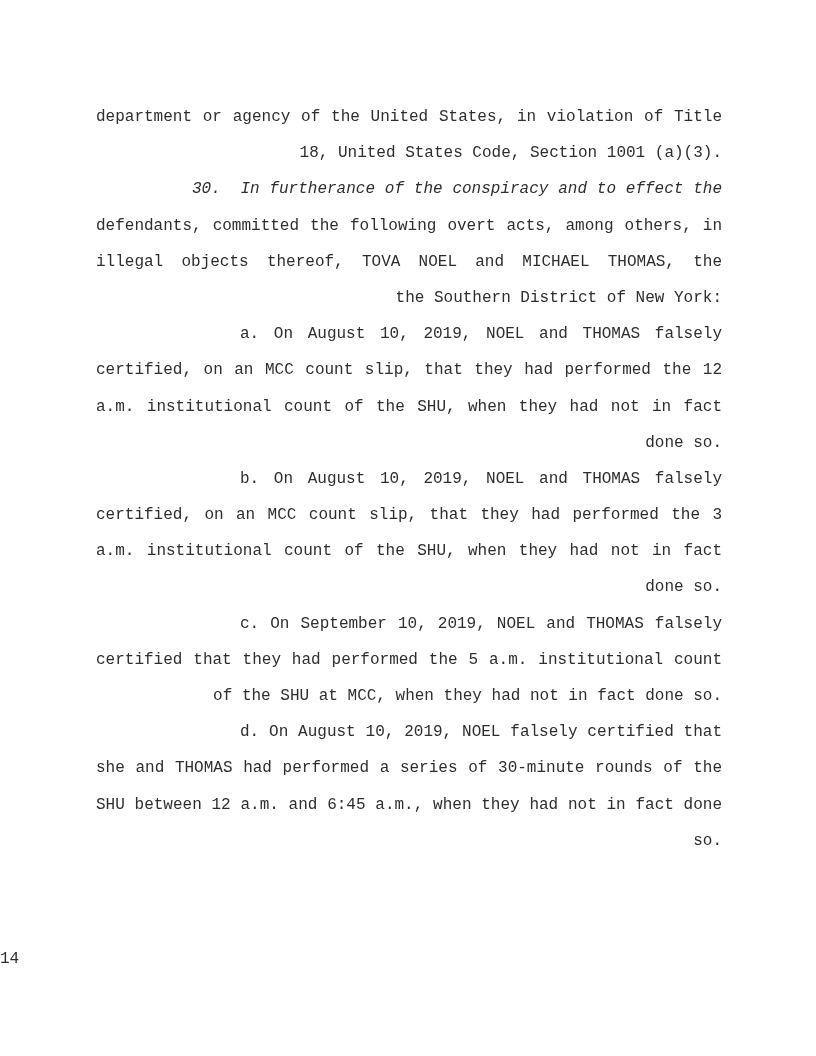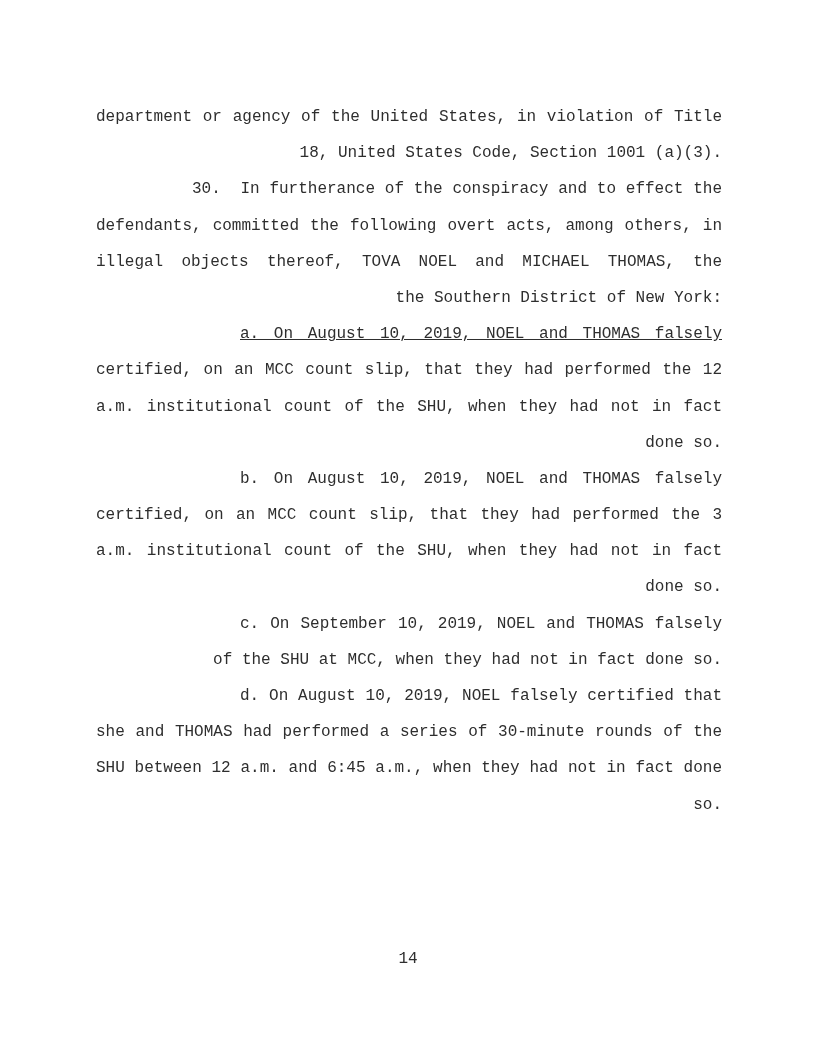--- a/index.html
+++ b/index.html
@@ -37,44 +37,45 @@
     text-align: justify;
     text-align-last: justify;
   }
   .page-number {
     position: absolute;
     left: 0;
     top: 930px;
     width: 816px;
     height: 36.2px;
     line-height: 36.2px;
-    text-align: center;
+    text-align: left;
   }
 </style>
 </head>
 <body>
 
 <div class="page">
   <main class="content">
     <div>
         <div class="line j">department or agency of the United States, in violation of Title</div>
         <div class="line">18, United States Code, Section 1001 (a)(3).</div>
-        <div class="line j" style="padding-left: 96px;">30.  In furtherance of the conspiracy and to effect the</div>
+        <div class="line j" style="padding-left: 96px; font-style: italic;">30.  In furtherance of the conspiracy and to effect the</div>
         <div class="line j">defendants, committed the following overt acts, among others, in</div>
         <div class="line j">illegal objects thereof, TOVA NOEL and MICHAEL THOMAS, the</div>
         <div class="line">the Southern District of New York:</div>
-        <div class="line j" style="padding-left: 144px; text-decoration: underline;">a. On August 10, 2019, NOEL and THOMAS falsely</div>
+        <div class="line j" style="padding-left: 144px;">a. On August 10, 2019, NOEL and THOMAS falsely</div>
         <div class="line j">certified, on an MCC count slip, that they had performed the 12</div>
         <div class="line j">a.m. institutional count of the SHU, when they had not in fact</div>
         <div class="line">done so.</div>
         <div class="line j" style="padding-left: 144px;">b. On August 10, 2019, NOEL and THOMAS falsely</div>
         <div class="line j">certified, on an MCC count slip, that they had performed the 3</div>
         <div class="line j">a.m. institutional count of the SHU, when they had not in fact</div>
         <div class="line">done so.</div>
         <div class="line j" style="padding-left: 144px;">c. On September 10, 2019, NOEL and THOMAS falsely</div>
+        <div class="line j">certified that they had performed the 5 a.m. institutional count</div>
         <div class="line">of the SHU at MCC, when they had not in fact done so.</div>
         <div class="line j" style="padding-left: 144px;">d. On August 10, 2019, NOEL falsely certified that</div>
         <div class="line j">she and THOMAS had performed a series of 30-minute rounds of the</div>
         <div class="line j">SHU between 12 a.m. and 6:45 a.m., when they had not in fact done</div>
         <div class="line">so.</div>
       </div>
   </main>
   <div class="page-number">14</div>
 </div>
 

